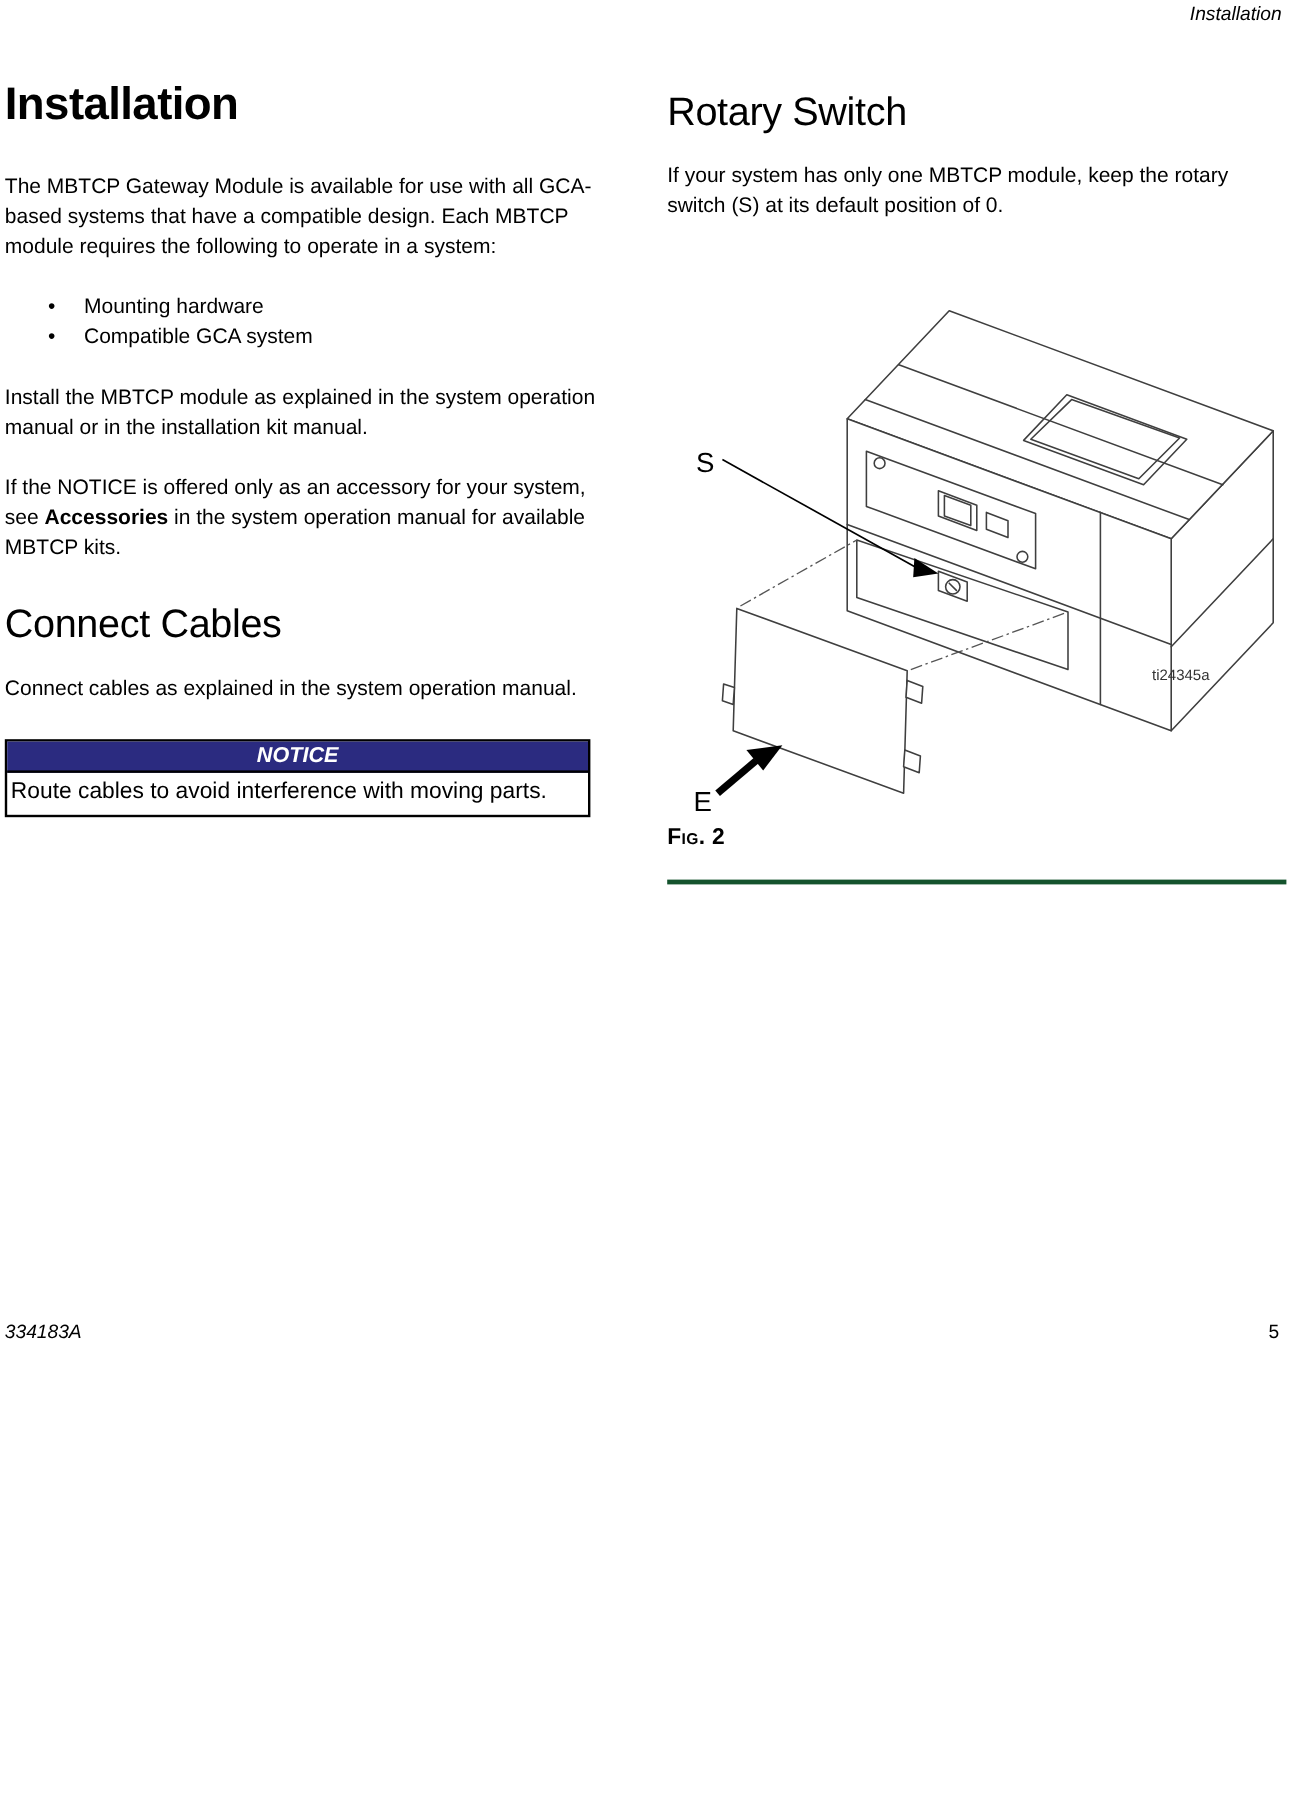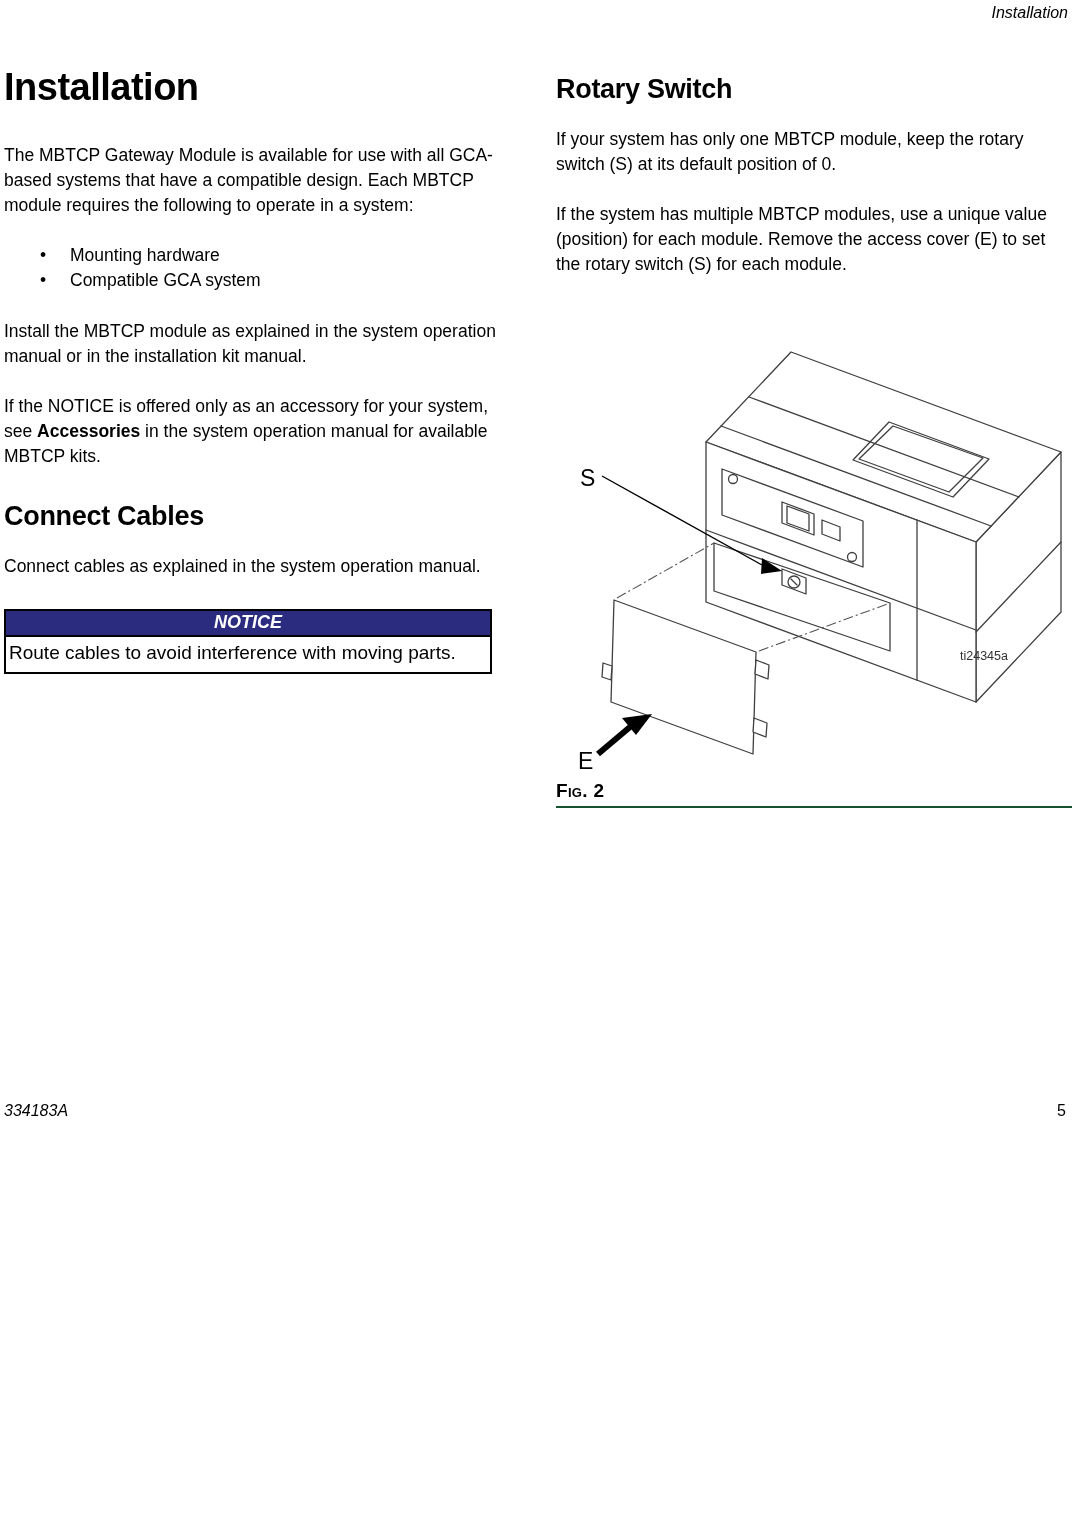--- a/index.html
+++ b/index.html
@@ -15,21 +15,21 @@
     font-size:16px; font-style:italic;
   }
   .col { position:absolute; top:62px; }
   .col-left  { left:4px;  width:512px; }
   .col-right { left:556px; width:516px; }
   h1.doc-title {
     font-size:38px; font-weight:700; letter-spacing:-0.5px;
     margin:4px 0 34px;
   }
   h2.section {
-    font-size:27px; font-weight:700; letter-spacing:-0.3px;
+    font-size:33px; font-weight:400; letter-spacing:-0.3px;
     margin:32px 0 22px;
   }
   h2.section.first { margin-top:12px; }
   p.body {
     font-size:17.5px; line-height:1.43; margin-bottom:25px;
   }
   .bullets { margin:2px 0 26px; }
   .bullet-row {
     display:flex; font-size:17.5px; line-height:1.43; padding-left:36px;
   }
@@ -41,22 +41,22 @@
     font-weight:700; font-style:italic; text-align:center;
     font-size:18px; line-height:1.3; padding:0 0;
     border-bottom:2px solid #000;
   }
   .notice-body {
     font-size:19px; line-height:1.43; padding:2px 5px 6px 3px;
   }
   .figure { position:relative; width:516px; height:470px; margin-top:6px; }
   .figure svg { position:absolute; left:0; top:0; }
   .fig-caption-wrap {
-    width:516px; border-bottom:2px solid #14532d;
-    padding-bottom:4px; margin-top:8px;
+    width:516px; border-bottom:4px solid #14532d;
+    padding-bottom:24px; margin-top:8px;
   }
   .fig-caption {
     font-weight:700; font-size:19px; font-variant:small-caps;
     letter-spacing:0.3px;
   }
   .fig-label {
     font-family:"Liberation Sans", sans-serif; font-size:23px; fill:#000;
   }
   .fig-ref {
     font-family:"Liberation Sans", sans-serif; font-size:12.5px; fill:#333;
@@ -107,21 +107,20 @@
     </div>
 
   </div>
 
   <div class="col col-right">
 
     <h2 class="section first">Rotary Switch</h2>
 
     <p class="body">If your system has only one MBTCP module, keep the rotary switch (S) at its default position of 0.</p>
 
-    <p class="body">If the system has multiple MBTCP modules, use a unique value (position) for each module. Remove the access cover (E) to set the rotary switch (S) for each module.</p>
 
     <div class="figure">
       <svg viewBox="0 0 516 470" width="516" height="470">
 
         <g stroke="#3f3f3f" stroke-width="1.3" fill="none" stroke-linejoin="round" stroke-linecap="round">
           <polygon points="420,240 505,150 505,310 420,400" fill="#ffffff"></polygon>
           <polygon points="150,140 235,50 505,150 420,240" fill="#ffffff"></polygon>
           <polygon points="150,140 420,240 420,400 150,300" fill="#ffffff"></polygon>
 
           <line x1="165" y1="124" x2="435" y2="224"></line>

